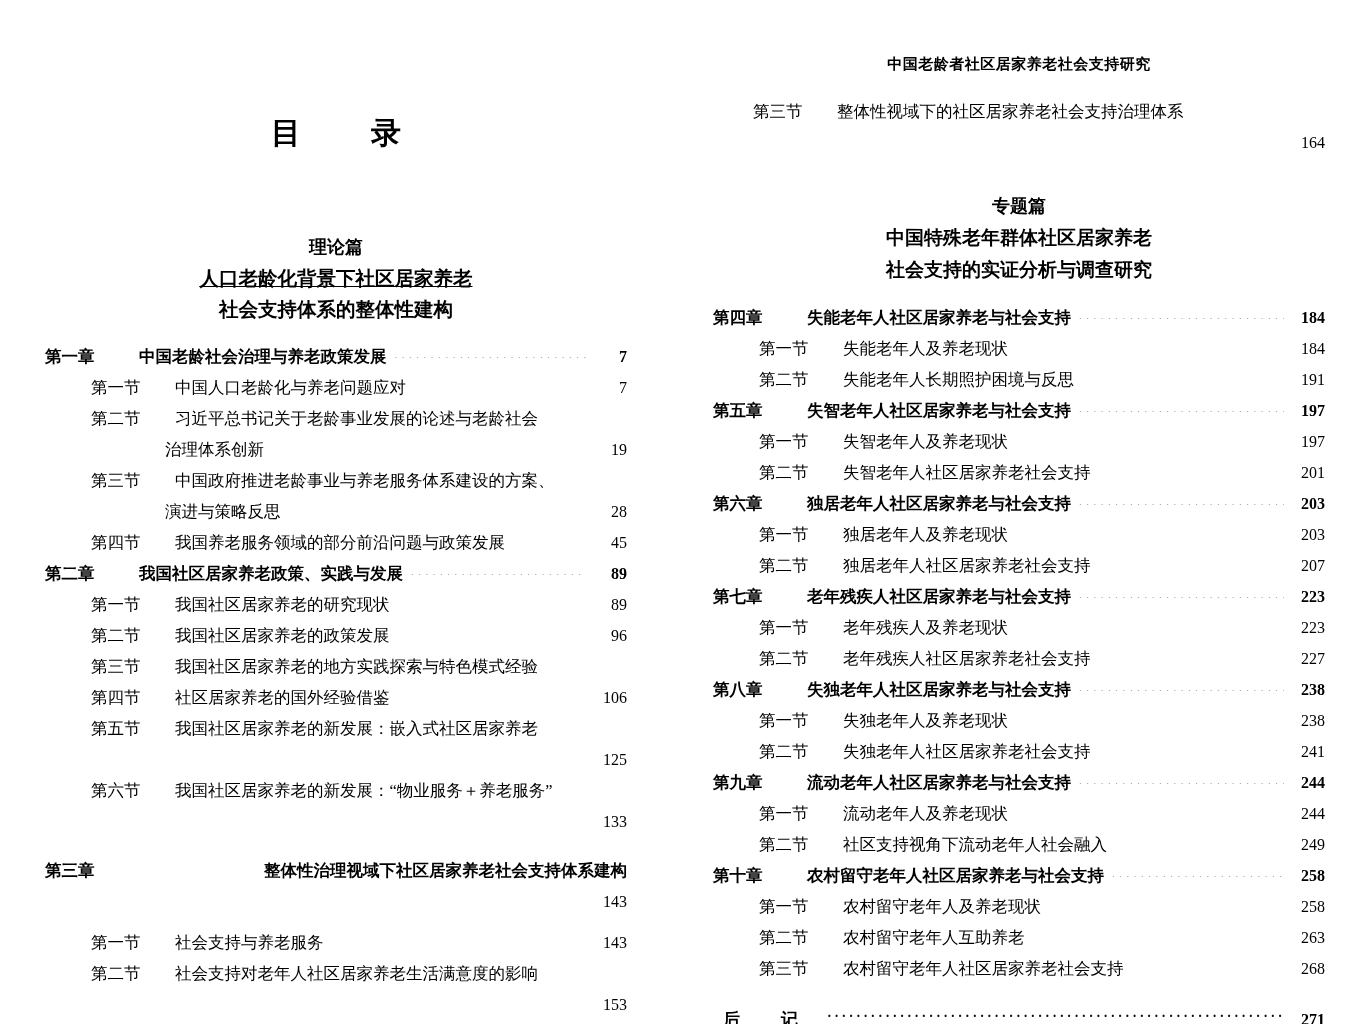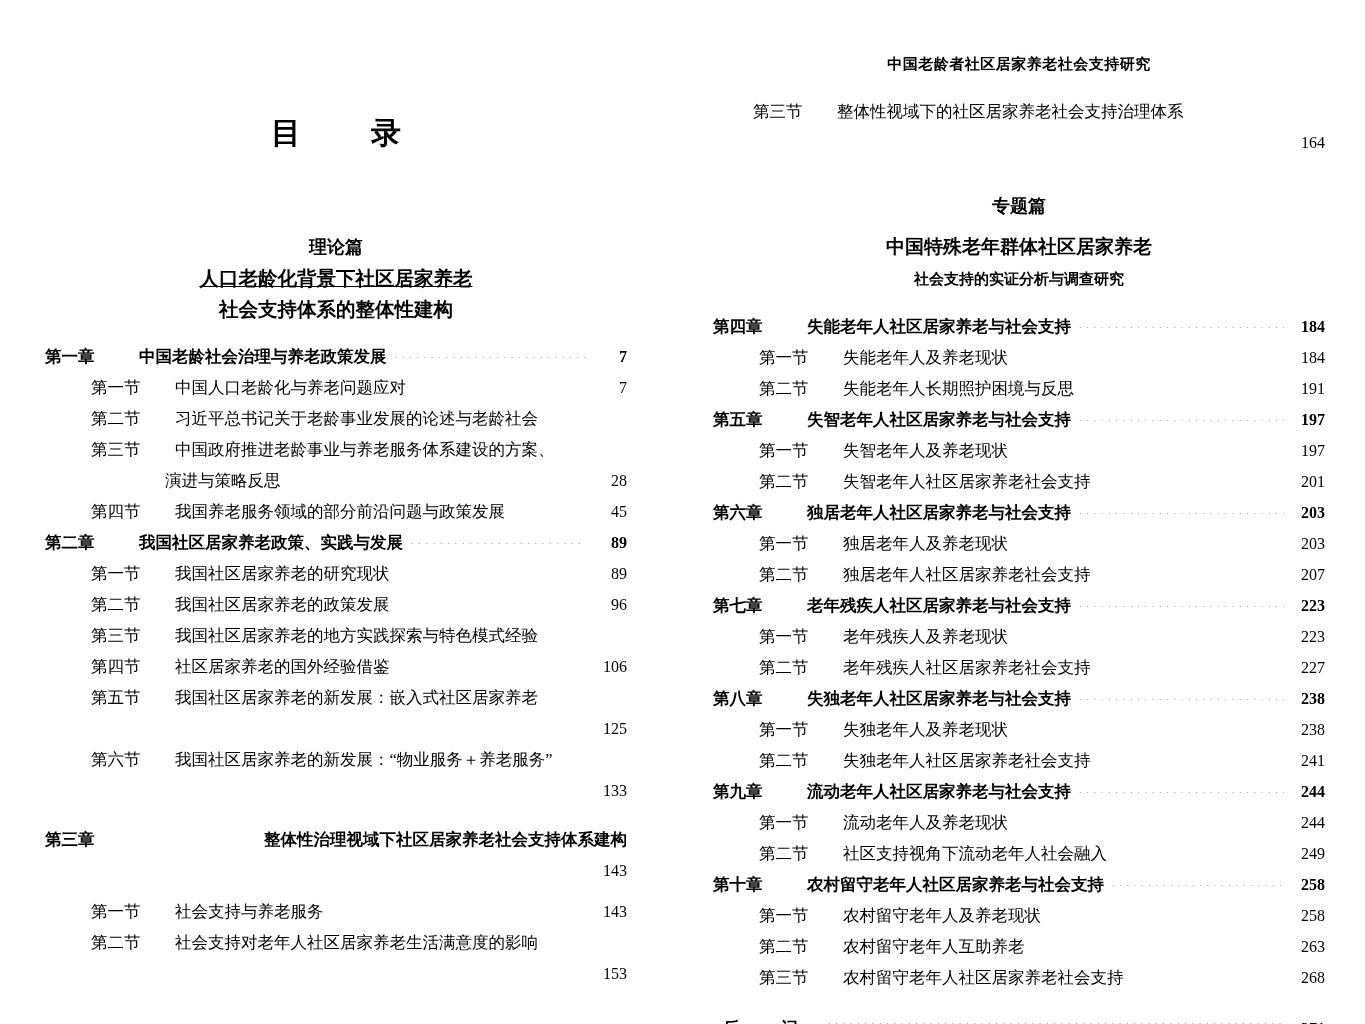--- a/index.html
+++ b/index.html
@@ -66,22 +66,22 @@
     font-weight: 700;
     letter-spacing: 0.5px;
   }
   .part-head {
     text-align: center;
     font-weight: 700;
     margin-top: 32px;
     line-height: 32px;
   }
   .part-head .p1 { font-size: 18px; }
-  .part-head .p2 { font-size: 19px; margin-top: 9px; }
-  .part-head .p3 { font-size: 15px; font-family: Liberation Serif, serif; }
+  .part-head .p2 { font-size: 19px; }
+  .part-head .p3 { font-size: 19px; font-family: Liberation Serif, serif; }
 
   
   .entries { margin-top: 16px; }
   .entry {
     display: flex;
     align-items: baseline;
     font-size: 16.5px;
     line-height: 31px;
     white-space: nowrap;
   }
@@ -160,20 +160,25 @@
         <span class="lbl sec">第一节</span>
         <span class="txt">中国人口老龄化与养老问题应对</span>
         <span class="dots"></span>
         <span class="pg">7</span>
       </div>
 
       <div class="entry indent-1">
         <span class="lbl sec">第二节</span>
         <span class="txt">习近平总书记关于老龄事业发展的论述与老龄社会</span>
       </div>
+      <div class="entry wrapline">
+        <span class="txt">治理体系创新</span>
+        <span class="dots"></span>
+        <span class="pg">19</span>
+      </div>
 
       <div class="entry indent-1">
         <span class="lbl sec">第三节</span>
         <span class="txt">中国政府推进老龄事业与养老服务体系建设的方案、</span>
       </div>
       <div class="entry wrapline">
         <span class="txt">演进与策略反思</span>
         <span class="dots"></span>
         <span class="pg">28</span>
       </div>

